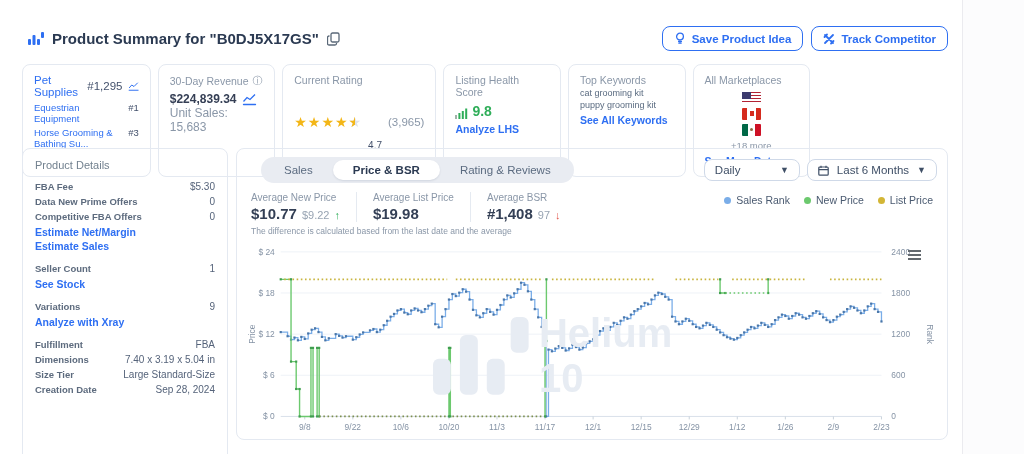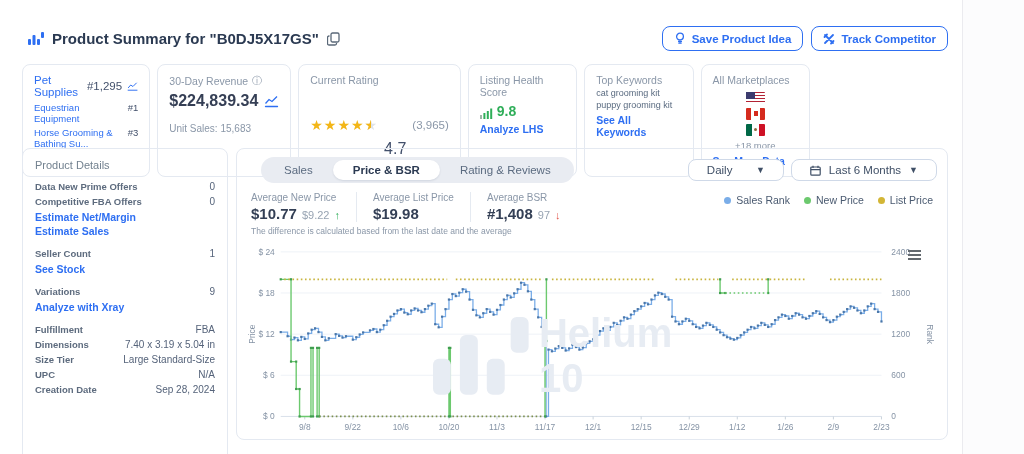--- a/index.html
+++ b/index.html
@@ -18,28 +18,28 @@
   
   .stats-row { position:absolute; top:64px; left:22px; width:788px; display:flex; gap:7px; }
   .card { flex:1; background:#fff; border:1px solid #e4e9f1; border-radius:8px; padding:9px 11px; min-height:70px; }
   .card.first { flex:1.12; }
   .card-label { font-size:10.5px; color:#8a97a8; display:flex; align-items:center; gap:4px; }
   .blue-link { color:#2e6ff2; cursor:pointer; text-decoration:none; }
   .cat-main { font-size:11.5px; display:flex; align-items:center; gap:5px; margin-bottom:4px; }
   .cat-rank { color:#42506b; }
   .cat-sub { font-size:9.5px; display:flex; justify-content:flex-start; gap:4px; margin-top:3px; }
   .cat-sub .cat-rank { color:#42506b; margin-left:auto; }
-  .big-val { font-size:16px; font-weight:700; color:#353f55; display:flex; align-items:center; gap:6px; margin-top:4px; }
-  .sub-note { font-size:10px; color:#8a97a8; margin-top:13px; }
+  .big-val { font-size:12px; font-weight:700; color:#353f55; display:flex; align-items:center; gap:6px; margin-top:4px; }
+  .sub-note { font-size:12px; color:#8a97a8; margin-top:0; }
   .stars { display:inline-flex; font-size:14px; line-height:1; letter-spacing:1px; }
   .star { color:#f3b617; }
   .star-half { position:relative; color:#dfe3ea; }
   .star-half .half-fill { position:absolute; left:0; top:0; width:50%; overflow:hidden; color:#f3b617; }
   .rating-line { display:flex; align-items:center; gap:6px; margin-top:6px; }
-  .rating-num { font-size:16px; color:#42506b;margin-top:48px; }
+  .rating-num { font-size:10px; color:#42506b;margin-top:48px; }
   .rating-count { font-size:11.5px; color:#8a97a8; }
   .lhs-line { display:flex; align-items:flex-end; gap:4px; margin-top:5px; }
   .lhs-val { font-size:14px; font-weight:700; color:#2fae59; }
   .small-link { font-size:10.5px; font-weight:700; margin-top:4px; display:block; }
   .kw-item { font-size:9px; color:#5a6b80; margin-top:2px; }
   .flag-row { display:flex; align-items:center; gap:4px; margin-top:6px;flex-direction:column; }
   .flag { width:19px; height:12px; border-radius:1px; display:inline-block; }
   .flag-us { background:linear-gradient(#b22234 0 12%,#fff 12% 24%,#b22234 24% 36%,#fff 36% 48%,#b22234 48% 60%,#fff 60% 72%,#b22234 72% 84%,#fff 84% 100%); position:relative; }
   .flag-us::after { content:""; position:absolute; left:0; top:0; width:9px; height:7px; background:#3c3b6e; }
   .flag-ca { background:linear-gradient(90deg,#d52b1e 0 28%,#fff 28% 72%,#d52b1e 72% 100%); position:relative; }
@@ -57,21 +57,21 @@
   .pd-val { font-size:10px; color:#55637a; text-align:right; }
   .pd-link { font-size:10.5px; font-weight:700; color:#2e6ff2; margin-top:2px; cursor:pointer; }
 
   
   .chart-card { position:absolute; top:148px; left:236px; width:712px; height:292px; border:1px solid #e4e9f1; border-radius:8px; padding:8px 10px; display:flex; flex-direction:column; }
   .chart-head { display:flex; align-items:center; }
   .tabs { display:flex; background:#e9ecf2; border-radius:16px; padding:3px; margin-left:14px; }
   .tab { padding:4px 20px; border-radius:13px; font-size:11.5px; color:#5b6b80; cursor:pointer; white-space:nowrap; }
   .tab.active { background:#fff; color:#2b3a52; font-weight:700; box-shadow:0 1px 2px rgba(40,60,90,.12); }
   .selects { margin-left:auto; display:flex; gap:7px; }
-  .select { display:inline-flex; align-items:center; gap:8px; border:1px solid #cfd9e8; border-radius:8px; padding:4px 18px; font-size:11.5px; color:#3f4f66; background:#fff; cursor:pointer; }
+  .select { display:inline-flex; align-items:center; gap:8px; border:1px solid #cfd9e8; border-radius:8px; padding:4px 10px; font-size:11.5px; color:#3f4f66; background:#fff; cursor:pointer; }
   .chev { font-size:9px; color:#3f4f66; }
 
   .stats-strip { display:flex; align-items:flex-start; margin-top:9px; }
   .stat-block { padding:0 16px; }
   .stat-block:first-child { padding-left:4px; }
   .stat-block + .stat-block { border-left:1px solid #e5eaf1; }
   .stat-label { font-size:10px; color:#8a97a8; }
   .stat-value-line { display:flex; align-items:baseline; gap:5px; margin-top:2px; }
   .stat-value { font-size:15px; font-weight:700; color:#333f55; }
   .stat-delta { font-size:11px; color:#97a3b2; }
@@ -220,20 +220,24 @@
       </div>
       <span class="blue-link small-link">See More Data</span>
     </div>
   </div>
 
   <div class="details-card">
     <div class="details-title">Product Details</div>
     <div id="pd-body">
         <div class="pd-group">
           <div class="pd-row">
+            <span class="pd-label">FBA Fee</span>
+            <span class="pd-val">$5.30</span>
+          </div>
+          <div class="pd-row">
             <span class="pd-label">Data New Prime Offers</span>
             <span class="pd-val">0</span>
           </div>
           <div class="pd-row">
             <span class="pd-label">Competitive FBA Offers</span>
             <span class="pd-val">0</span>
           </div>
           <div class="pd-link">Estimate Net/Margin</div>
           <div class="pd-link">Estimate Sales</div>
         </div>
@@ -256,24 +260,20 @@
             <span class="pd-label">Fulfillment</span>
             <span class="pd-val">FBA</span>
           </div>
           <div class="pd-row">
             <span class="pd-label">Dimensions</span>
             <span class="pd-val">7.40 x 3.19 x 5.04 in</span>
           </div>
           <div class="pd-row">
             <span class="pd-label">Size Tier</span>
             <span class="pd-val">Large Standard-Size</span>
-          </div>
-          <div class="pd-row">
-            <span class="pd-label">UPC</span>
-            <span class="pd-val">N/A</span>
           </div>
           <div class="pd-row">
             <span class="pd-label">Creation Date</span>
             <span class="pd-val">Sep 28, 2024</span>
           </div>
         </div>
       </div>
   </div>
 
   <div class="chart-card">

